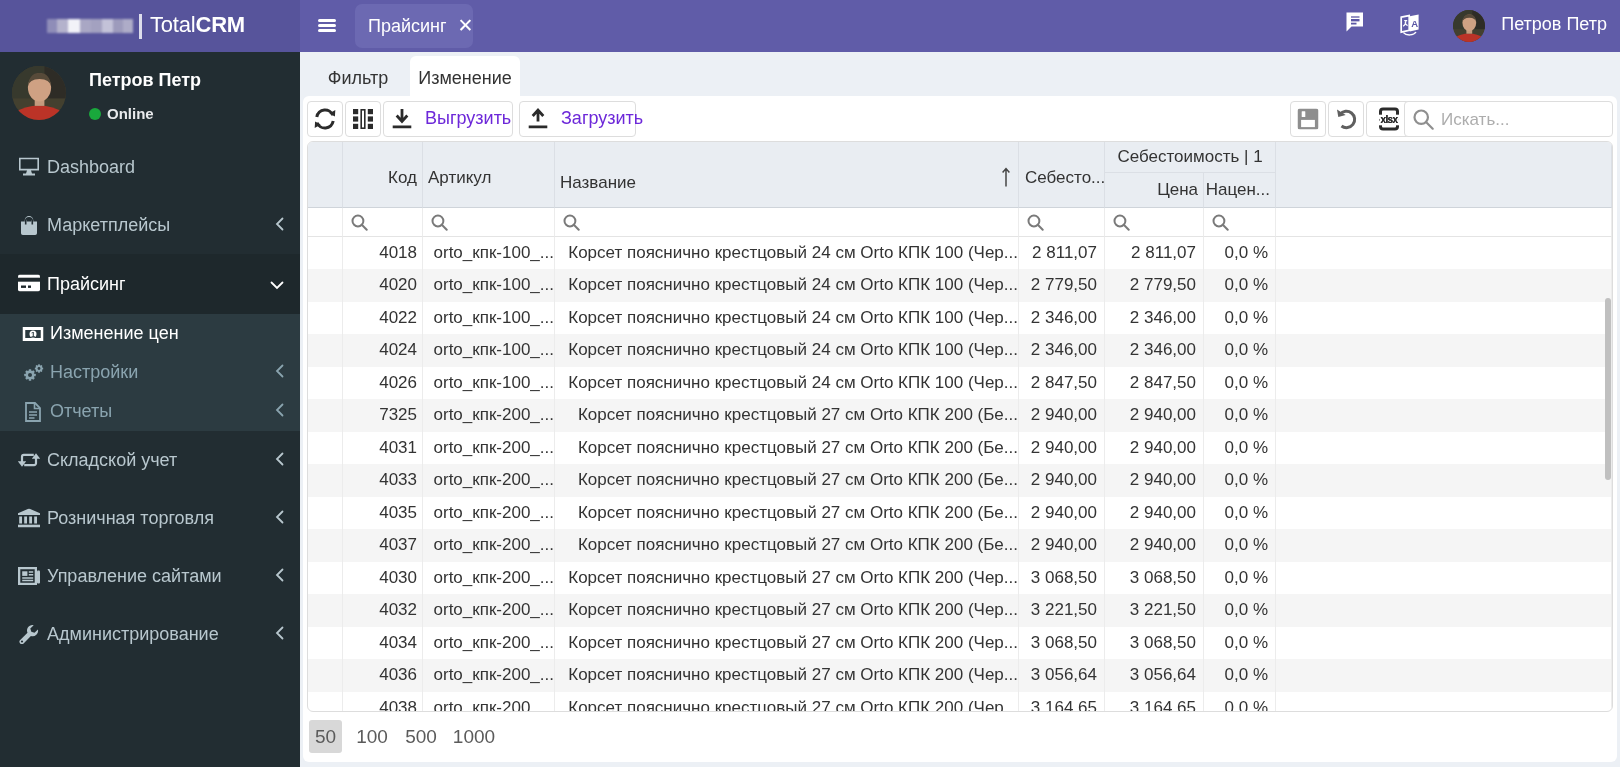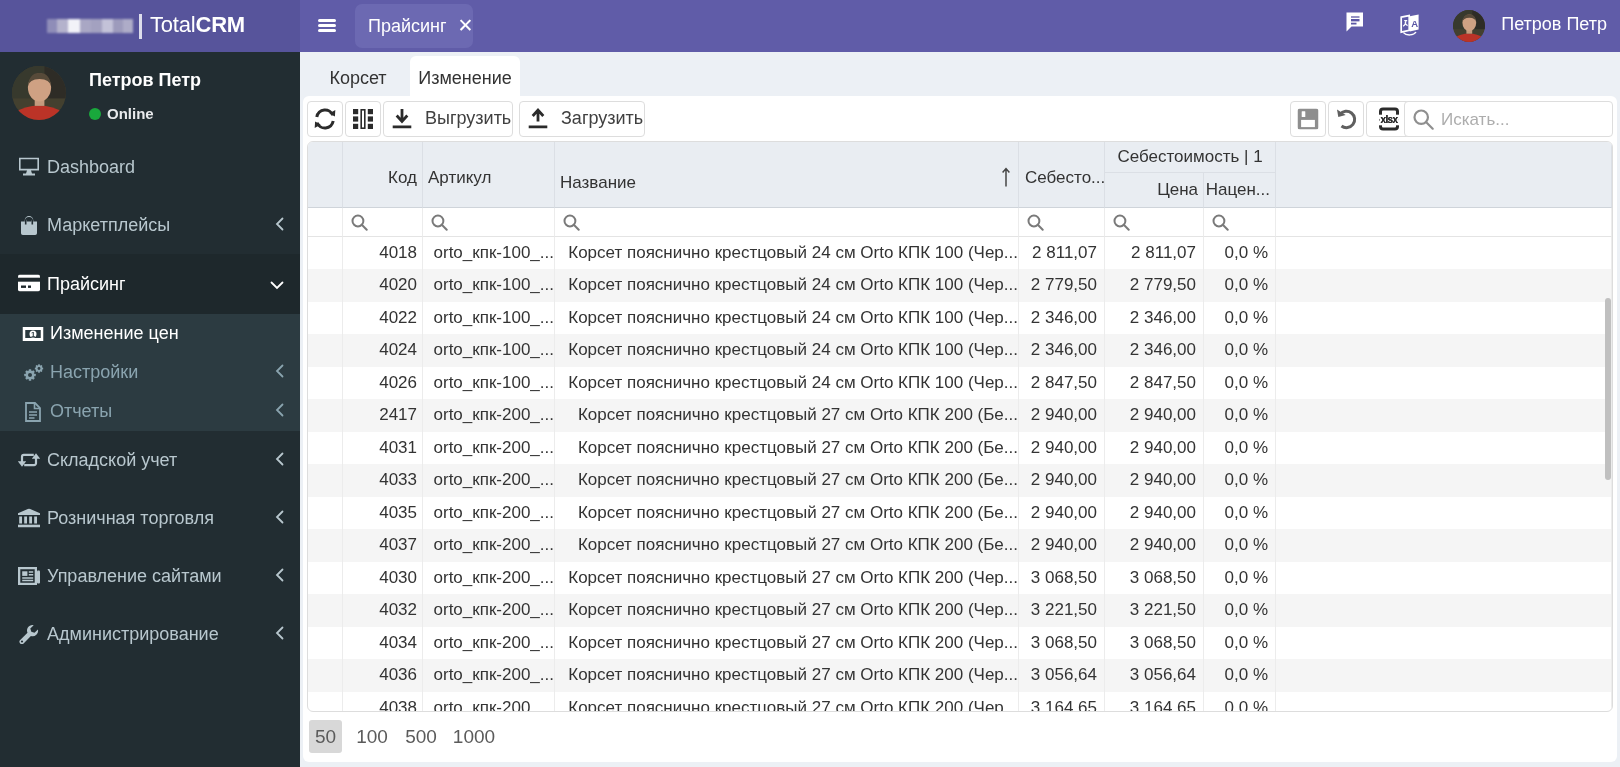--- a/index.html
+++ b/index.html
@@ -39,21 +39,21 @@
 .smi .ic svg { position:absolute; left:50%; top:50%; transform:translate(-50%,-50%); }
 .smi .lbl { position:absolute; left:50px; top:0; }
 .smi .chev { position:absolute; right:16px; top:0; }
 .smi.active { color:#fff; }
 #tabF { position:absolute; left:306px; top:56px; width:104px; height:40px; font-size:18px; color:#333; text-align:center; line-height:44px; }
 #tabI { position:absolute; left:410px; top:56px; width:110px; height:44px; background:#fff; border-radius:6px 6px 0 0; font-size:18px; color:#333; text-align:center; line-height:44px; }
 #panel { position:absolute; left:303px; top:96px; width:1314px; height:666px; background:#fff; border-radius:6px; }
 .tbtn { position:absolute; top:101px; height:36px; background:#fff; border:1px solid #ddd; border-radius:4px; }
 .tbtn > svg { position:absolute; left:50%; top:50%; transform:translate(-50%,-50%); }
 .tbtn > svg.at { left:18px; }
-.btxt { position:absolute; font-size:18px; color:#404040; top:6px; }
+.btxt { position:absolute; font-size:18px; color:#6d28d9; top:6px; }
 #search { position:absolute; left:1404px; top:101px; width:209px; height:36px; background:#fff; border:1px solid #ddd; border-radius:4px; }
 #search .ph { position:absolute; left:36px; top:8px; color:#adadad; font-size:17px; }
 #search > svg { position:absolute; left:8px; top:7px; }
 #grid { position:absolute; left:307px; top:141px; width:1306px; height:571px; border:1px solid #ddd; border-radius:6px; background:#fff; overflow:hidden; }
 #grid table { border-collapse:separate; border-spacing:0; table-layout:fixed; width:1304px; font-size:17px; color:#333; }
 #grid td, #grid th { overflow:hidden; white-space:nowrap; font-weight:400; }
 #grid thead th { background:#e9edf2; border-right:1px solid #dbdfe5; }
 .hr1 th { height:31px; }
 .hr2 th { height:35px; border-bottom:1px solid #cfd4da; }
 th.rsp { border-bottom:1px solid #cfd4da; }
@@ -74,21 +74,21 @@
 .pg { position:absolute; top:720px; height:33px; font-size:19px; color:#5b5b5b; text-align:center; line-height:33px; }
 #pg50 { background:#d8d8d8; border-radius:3px; }
 #scrollbar { position:absolute; left:1605px; top:298px; width:6px; height:182px; background:#c0c0c0; border-radius:3px; }
 
 </style>
 </head>
 <body>
 <div id="root">
 
   <div id="panel"></div>
-  <div id="tabF">Корсет</div>
+  <div id="tabF">Фильтр</div>
   <div id="tabI">Изменение</div>
 
   <div id="grid">
     <table>
       <colgroup>
         <col style="width:35px">
           <col style="width:80px">
           <col style="width:132px">
           <col style="width:464px">
         <col style="width:86px">
@@ -190,21 +190,21 @@
             <td class="num kod">4026</td>
             <td class="txt">orto_кпк-100_...</td>
             <td class="txt">Корсет пояснично крестцовый 24 см Orto КПК 100 (Чер...</td>
             <td class="num">2 847,50</td>
             <td class="num">2 847,50</td>
             <td class="num">0,0 %</td>
             <td></td>
           </tr>
 <tr class="alt">
             <td></td>
-            <td class="num kod">2417</td>
+            <td class="num kod">7325</td>
             <td class="txt">orto_кпк-200_...</td>
             <td class="txt">Корсет пояснично крестцовый 27 см Orto КПК 200 (Бе...</td>
             <td class="num">2 940,00</td>
             <td class="num">2 940,00</td>
             <td class="num">0,0 %</td>
             <td></td>
           </tr>
 <tr>
             <td></td>
             <td class="num kod">4031</td>
@@ -324,21 +324,21 @@
         <rect x="9" y="1.6" width="2" height="16.8" fill="#fff"></rect>
       </svg>
     </div>
   <div class="tbtn" style="left:383px;width:130px">
       <svg class="at" width="23" height="23" viewBox="0 0 23 23">
         <path d="M11.5 1.5 v11 M6.2 8 L11.5 14 L16.8 8" stroke="#2b2b2b" stroke-width="2.8" fill="none"></path>
         <path d="M2.2 19.4 h18.6" stroke="#2b2b2b" stroke-width="2.8"></path>
       </svg>
       <span class="btxt" style="left:41px">Выгрузить</span>
     </div>
-  <div class="tbtn" style="left:519px;width:126px">
+  <div class="tbtn" style="left:519px;width:117px">
       <svg class="at" width="23" height="23" viewBox="0 0 23 23">
         <path d="M11.5 14 v-11 M6.2 8.5 L11.5 2.5 L16.8 8.5" stroke="#2b2b2b" stroke-width="2.8" fill="none"></path>
         <path d="M2.2 19.4 h18.6" stroke="#2b2b2b" stroke-width="2.8"></path>
       </svg>
       <span class="btxt" style="left:41px">Загрузить</span>
     </div>
   <div class="tbtn" style="left:1290px;width:36px">
       <svg width="21" height="21" viewBox="0 0 21 21">
         <rect x="0" y="0" width="21" height="21" rx="2.5" fill="#8e8e8e"></rect>
         <rect x="4.2" y="2.8" width="3.6" height="5.6" rx="0.5" fill="#fff"></rect>

